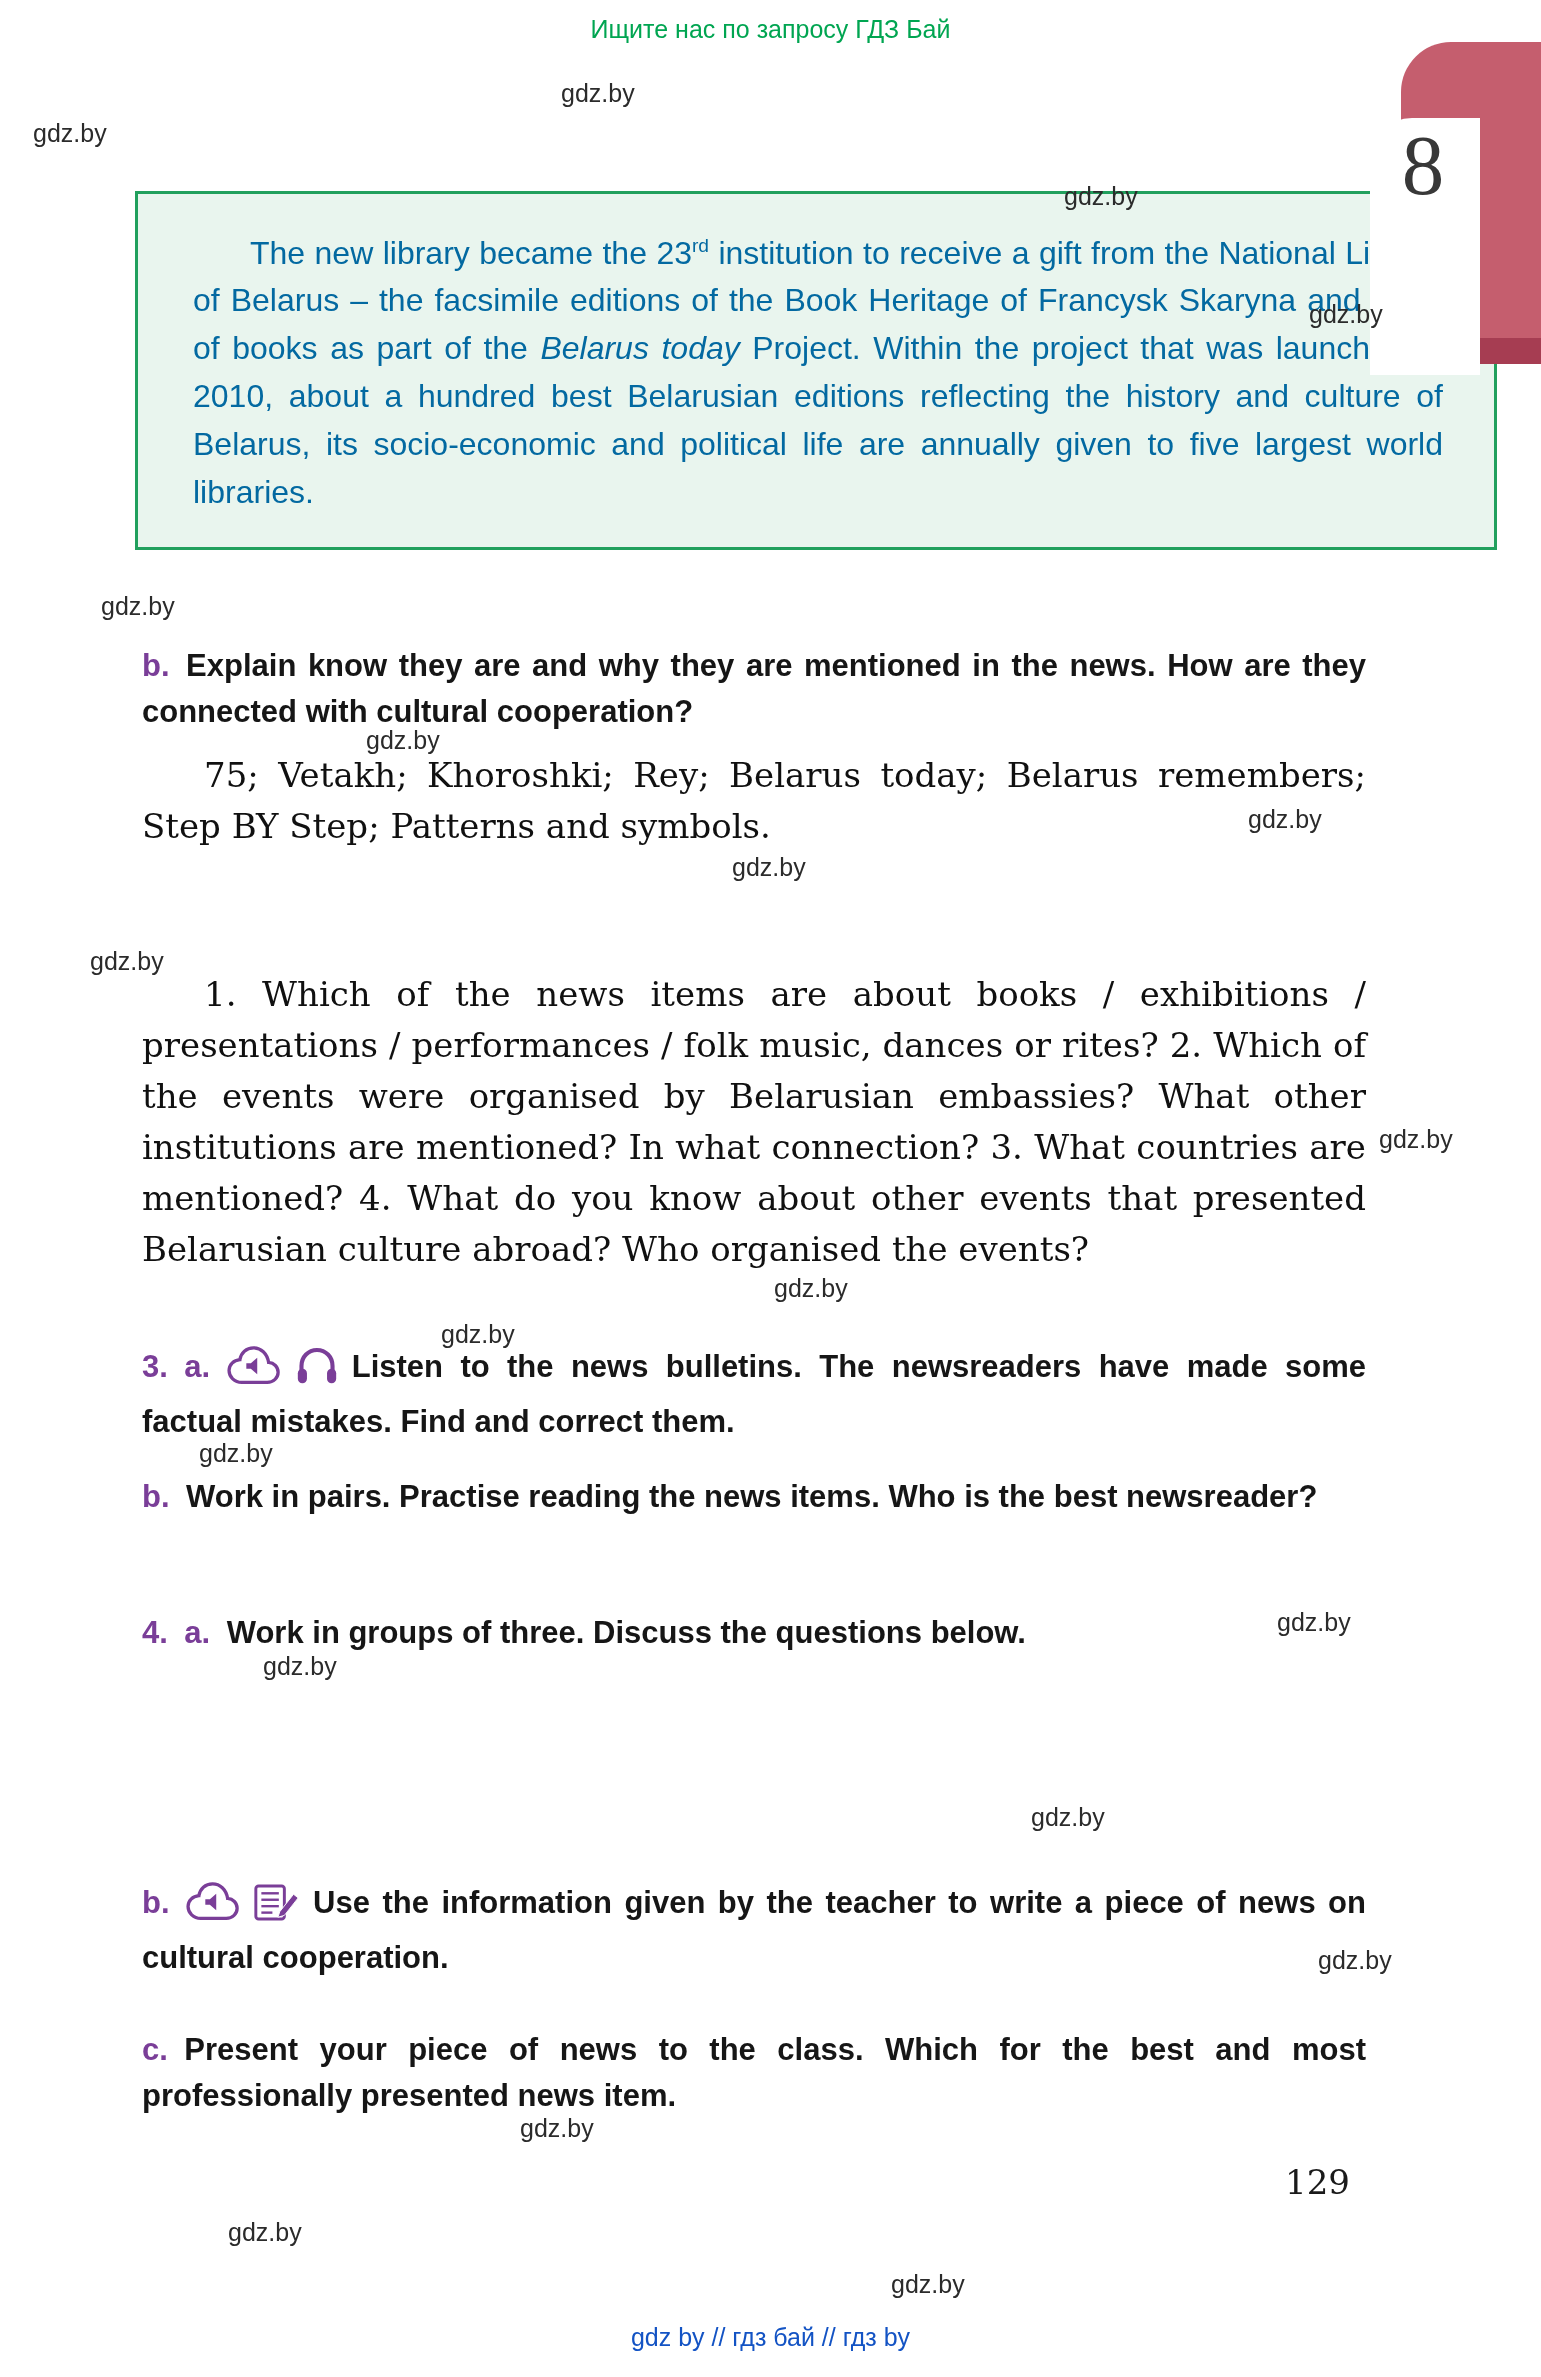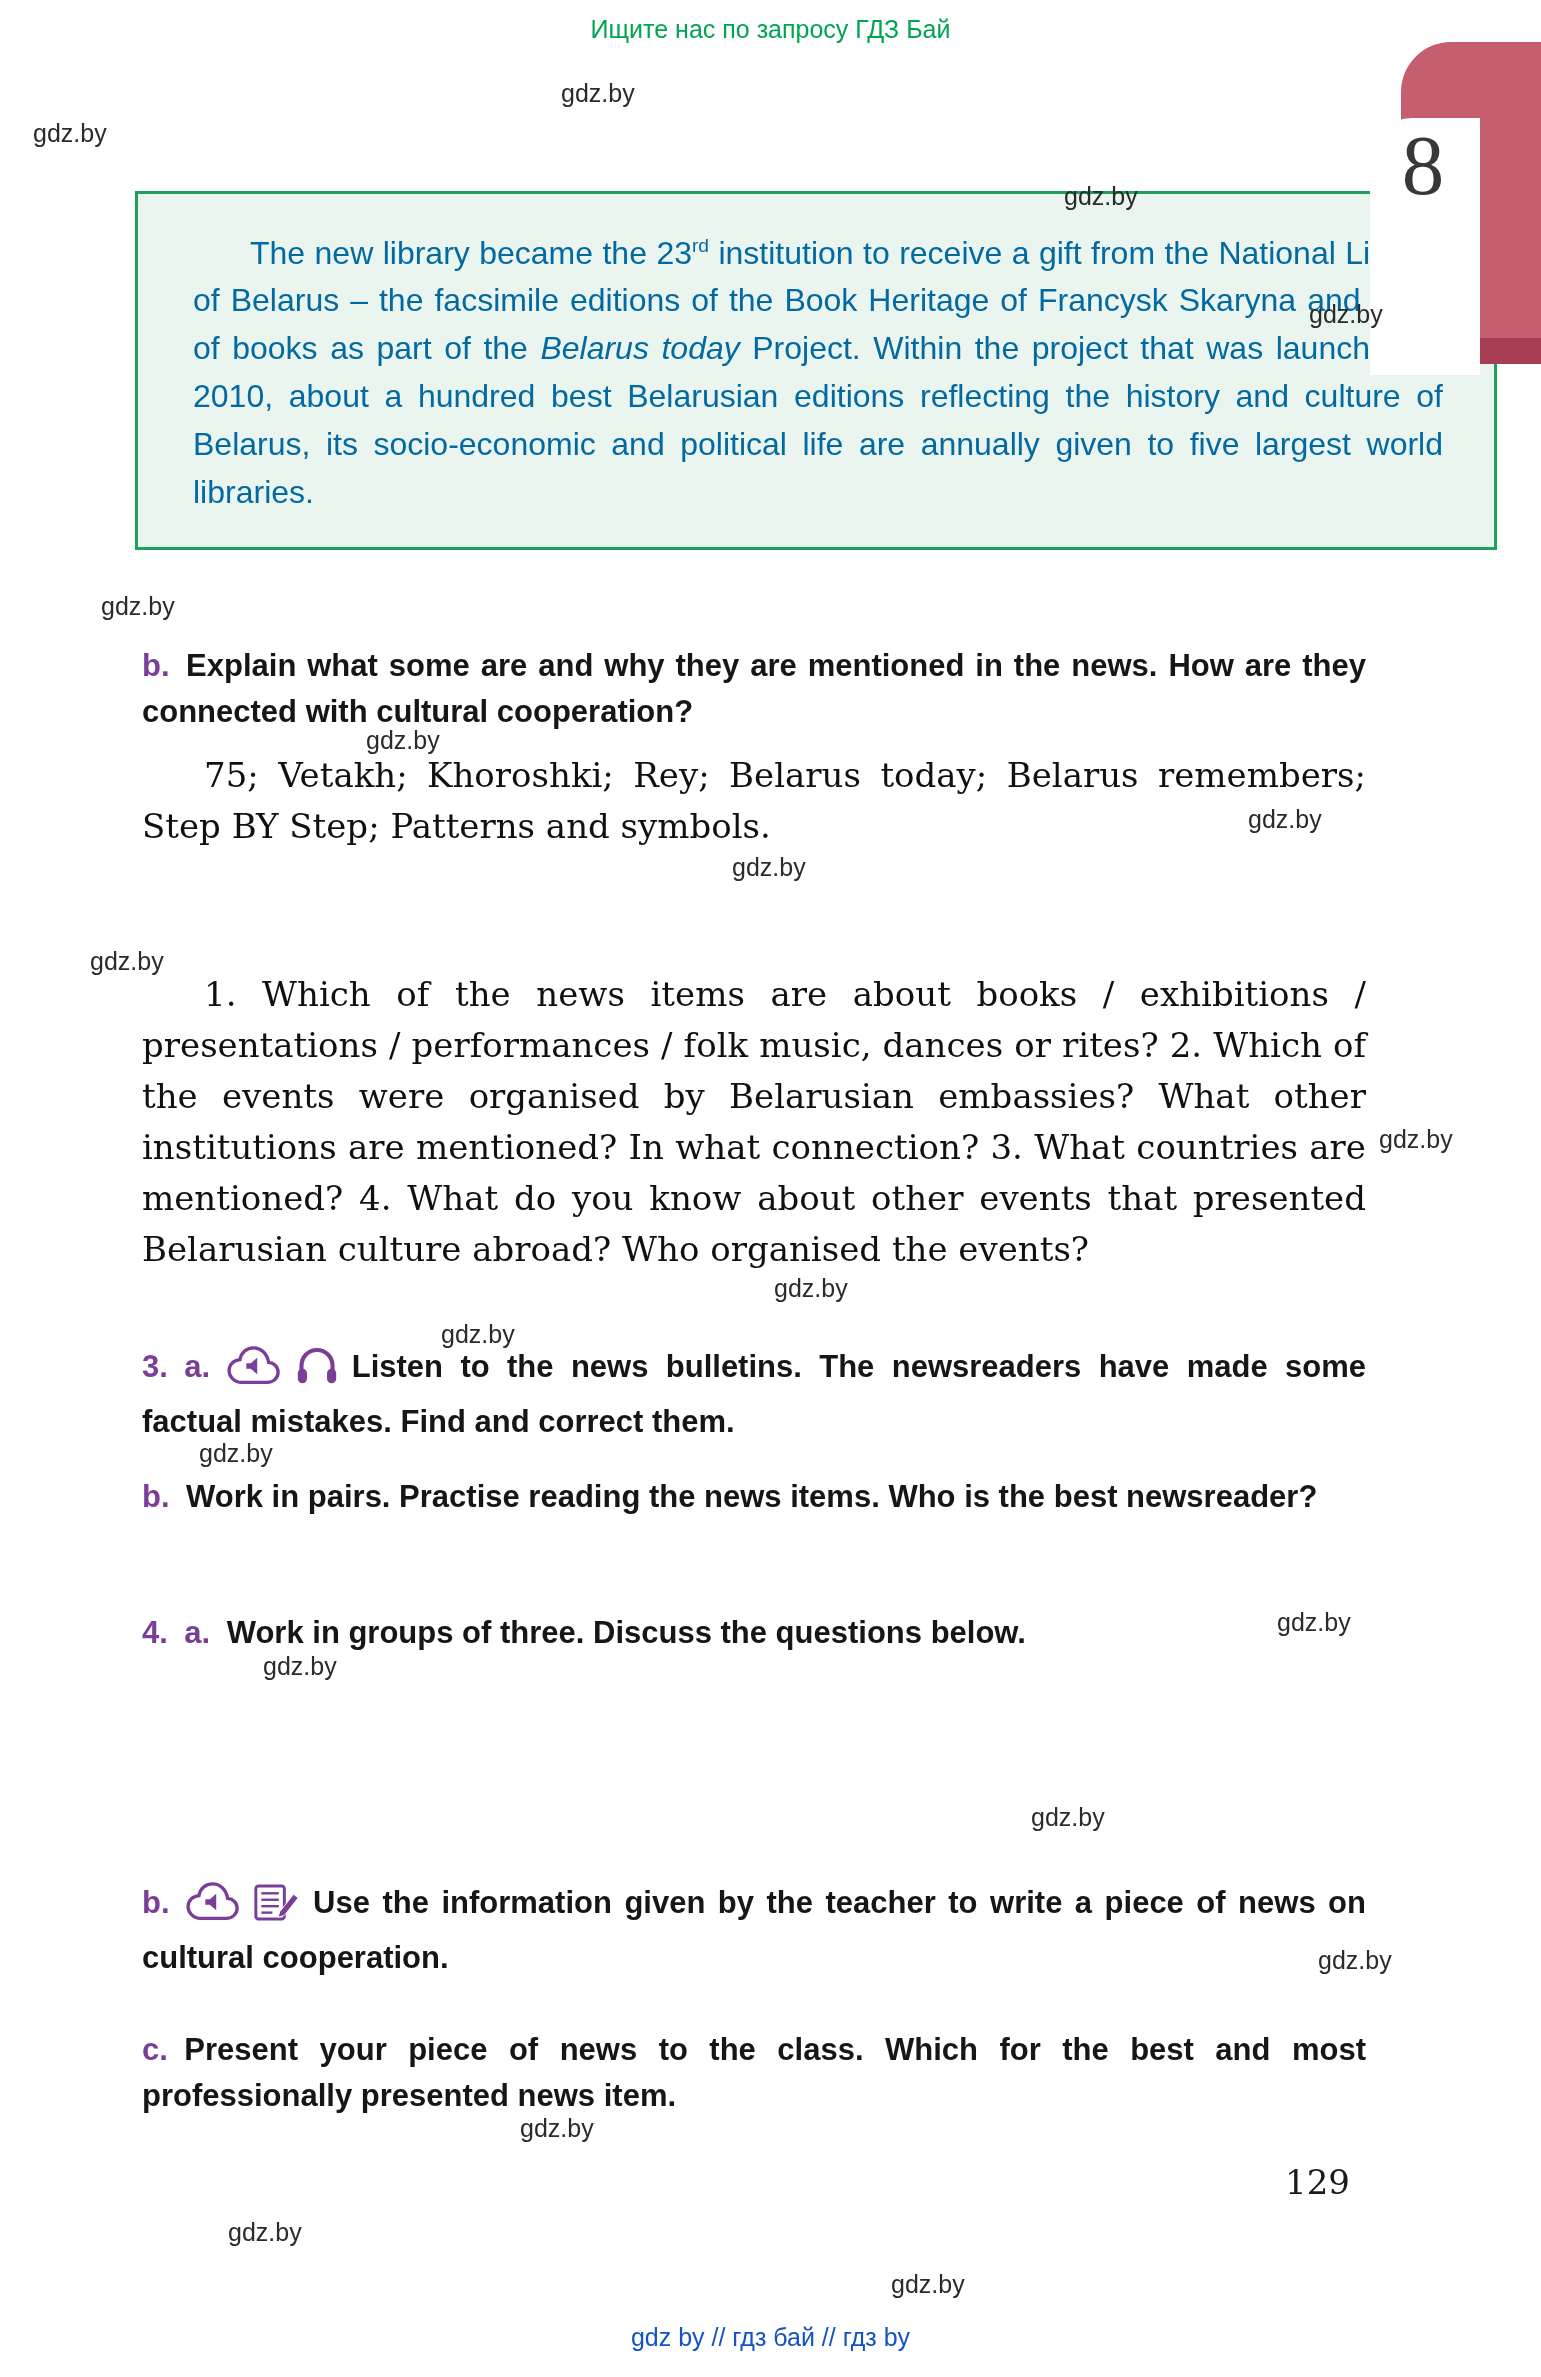--- a/index.html
+++ b/index.html
@@ -49,21 +49,21 @@
 
   <div class="top-banner">Ищите нас по запросу ГДЗ Бай</div>
 
   <div class="tab-red"></div>
   <div class="tab-shadow"></div>
   <div class="tab-white"></div>
   <div class="tab-number">8</div>
 
   <div class="info-box"><span>The new library became the 23</span><sup>rd</sup><span> institution to receive a gift from the National Library of Belarus – the facsimile editions of the Book Heritage of Francysk Skaryna and a set of books as part of the </span><i>Belarus today</i><span> Project. Within the project that was launched in 2010, about a hundred best Belarusian editions reflecting the history and culture of Belarus, its socio-economic and political life are annually given to five largest world libraries.</span></div>
 
-  <p class="task" style="top:643px;"><span class="lbl">b.</span><span>Explain what some are and why they are mentioned in the news. How are they connected with cultural cooperation?</span></p>
+  <p class="task" style="top:643px;"><span class="lbl">b.</span><span>Explain know they are and why they are mentioned in the news. How are they connected with cultural cooperation?</span></p>
 
   <p class="serif" style="top:750px;">75; Vetakh; Khoroshki; Rey; Belarus today; Belarus remembers; Step BY Step; Patterns and symbols.</p>
 
 
   <p class="serif" style="top:969px;">1. Which of the news items are about books / exhibitions / presentations / performances / folk music, dances or rites? 2. Which of the events were organised by Belarusian embassies? What other institutions are mentioned? In what connection? 3. What countries are mentioned? 4. What do you know about other events that presented Belarusian culture abroad? Who organised the events?</p>
 
   <p class="task" style="top:1344px;"><span class="num">3.</span><span class="lbl">a.</span><span class="icon"><svg width="55" height="40" viewBox="0 0 60 44">
           <path d="M16 40 h28 c7 0 12-5 12-11 0-6-4.5-10.5-10.5-11C44 8 37 2 29 2c-8 0-14 5.5-15 13-7 .5-12 5.5-12 12 0 7 6 13 14 13z" fill="none" stroke="#7a3e98" stroke-width="3.6"></path>
           <path d="M21 19 h5 l7-6 v18 l-7-6 h-5 z" fill="#7a3e98"></path>
         </svg></span><span class="icon"><svg width="44" height="42" viewBox="0 0 48 46">

